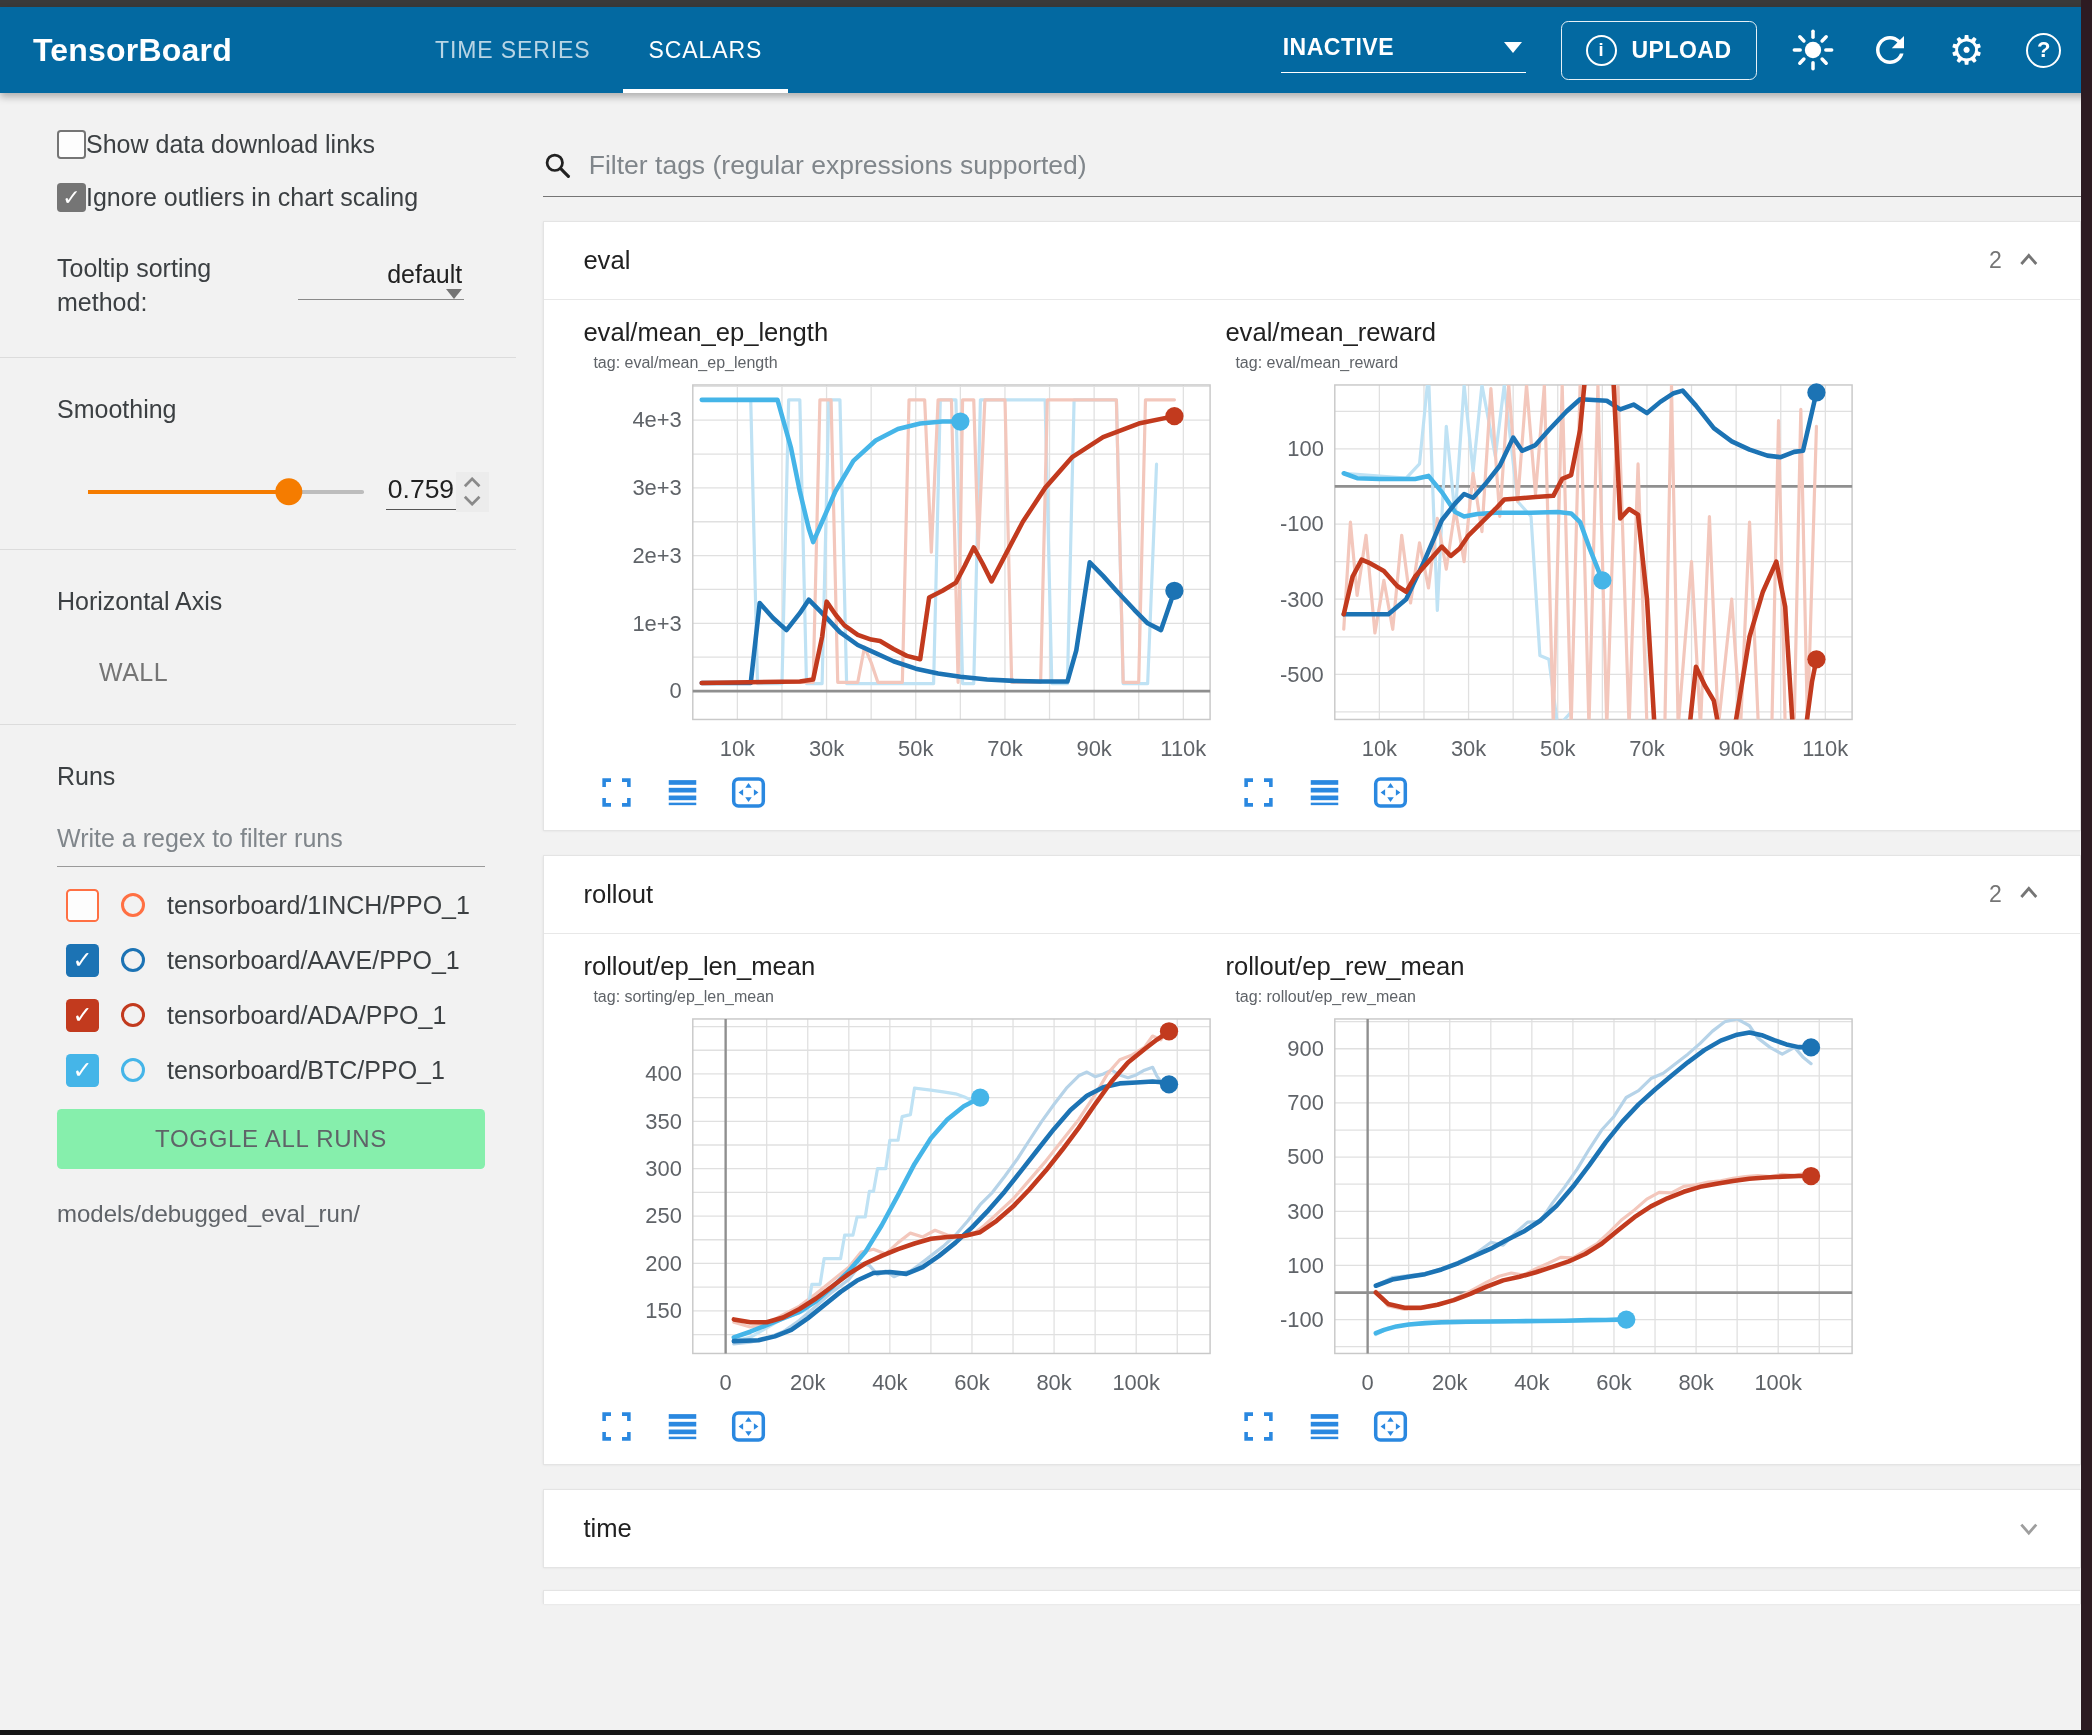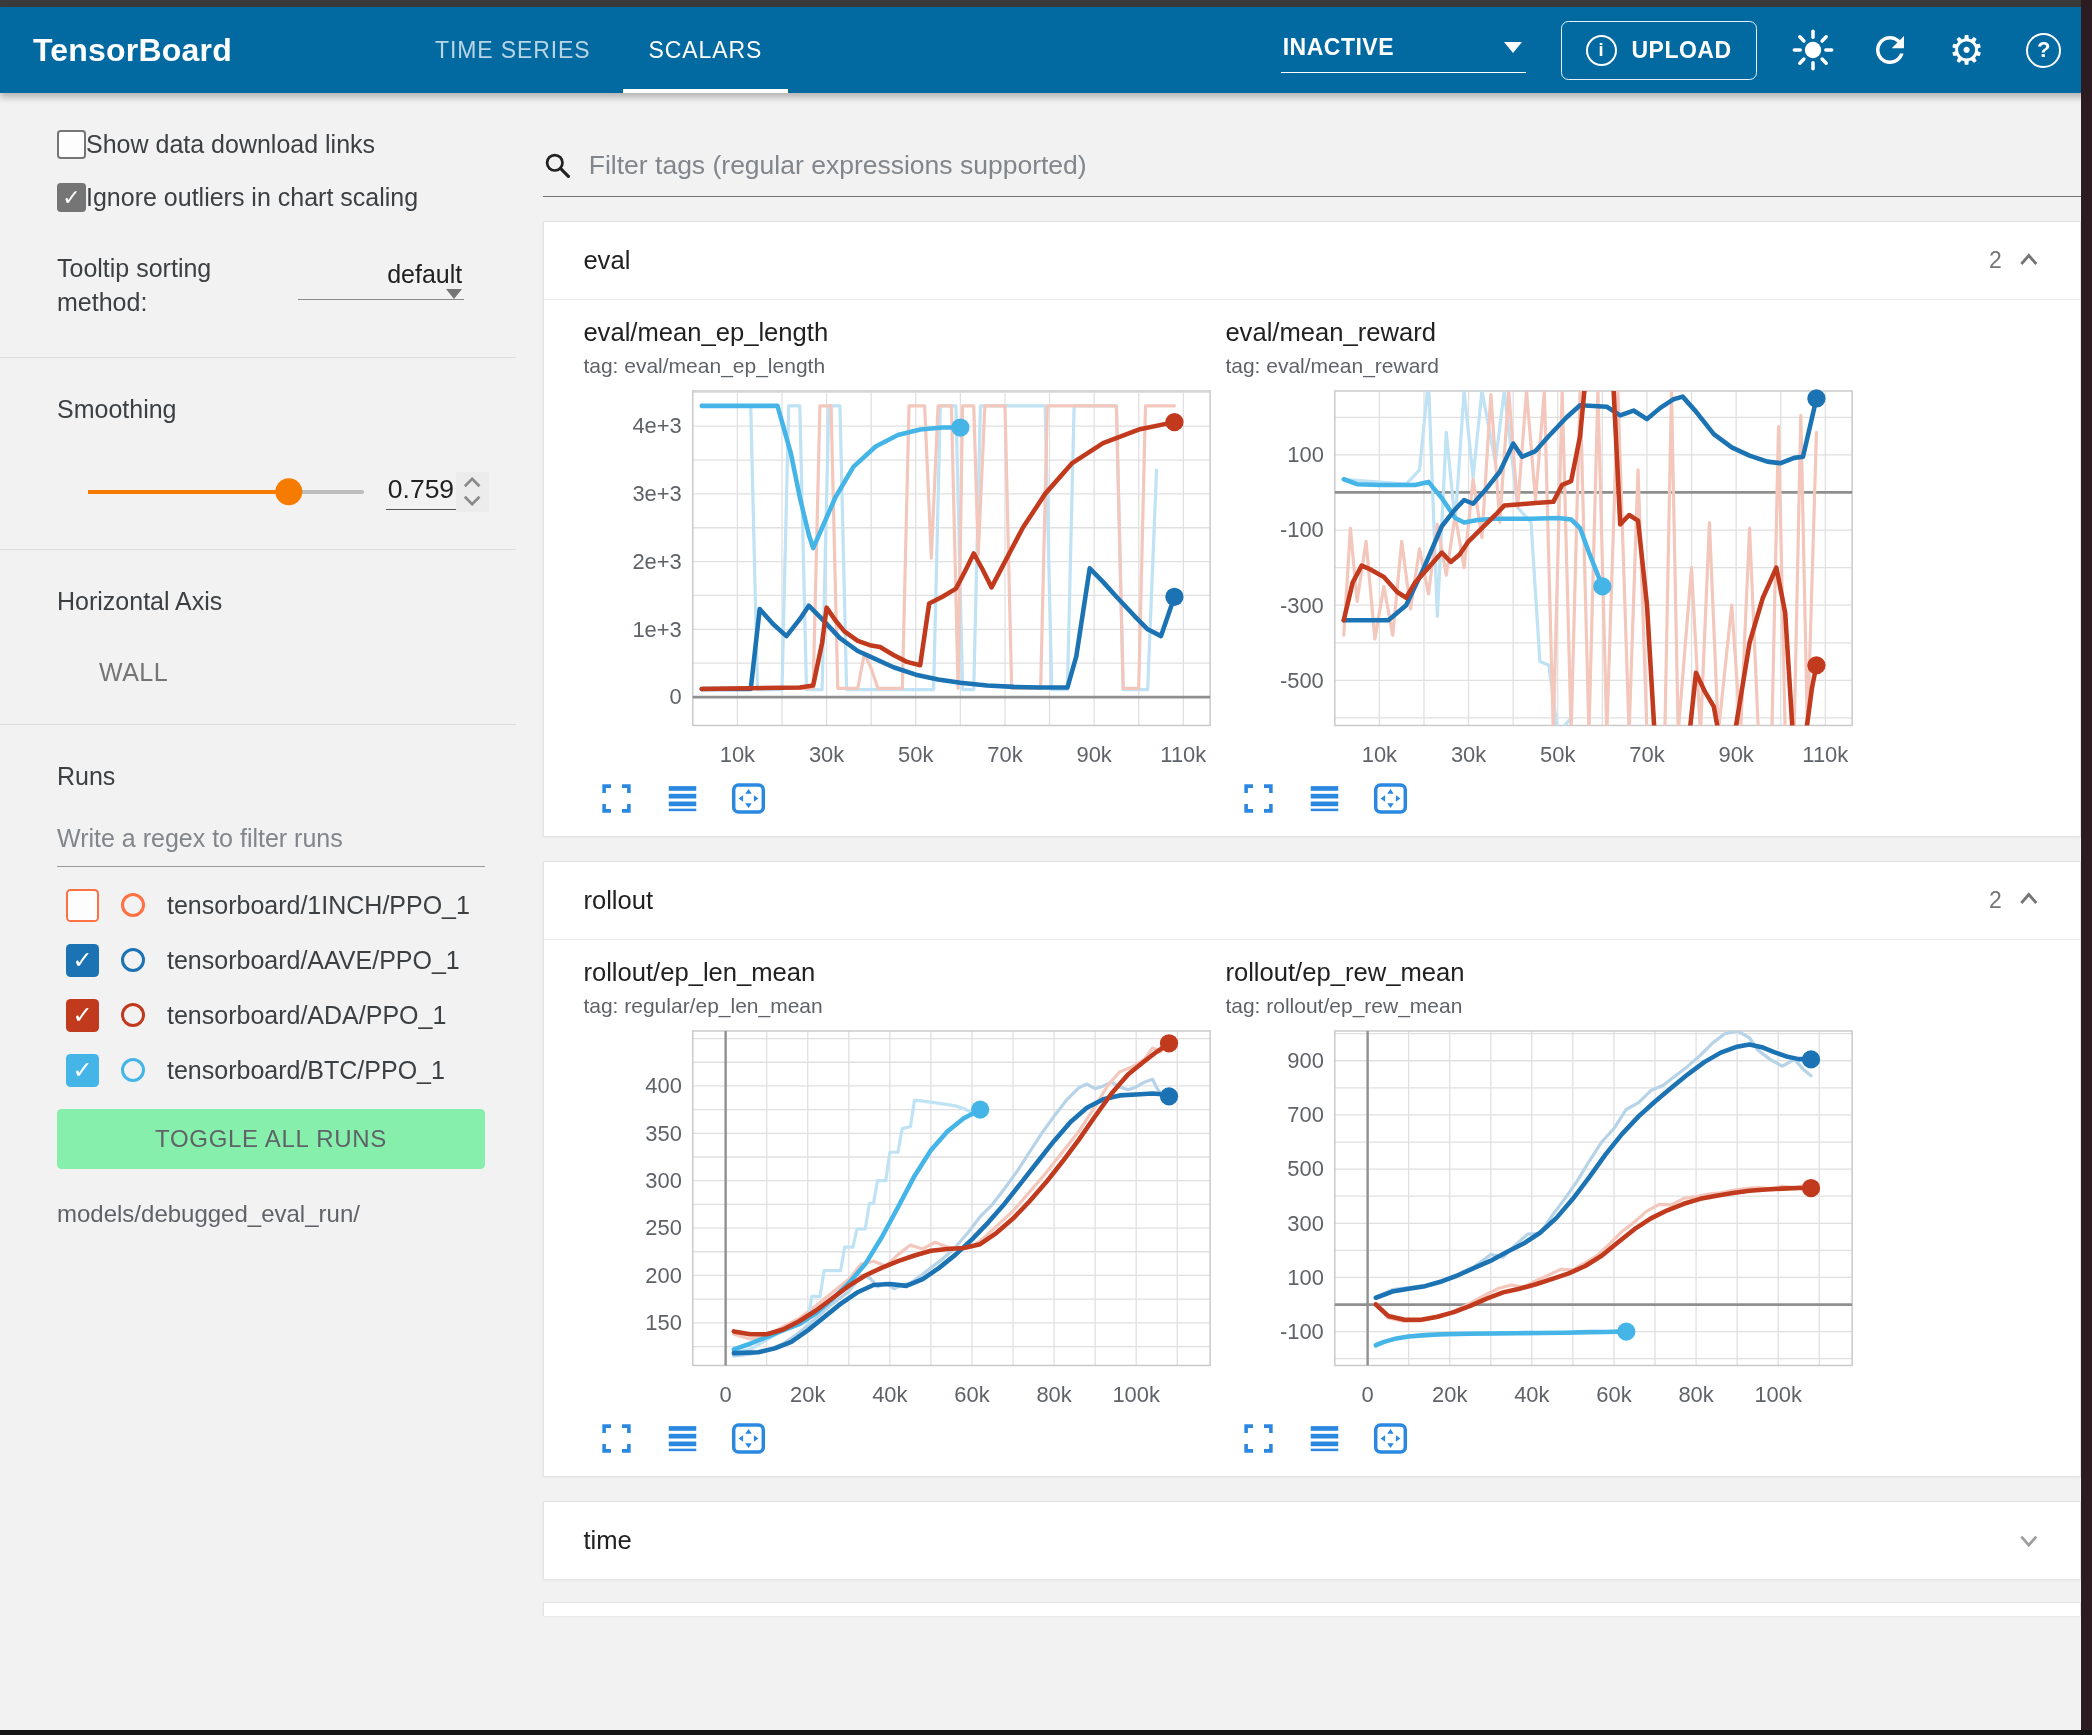--- a/index.html
+++ b/index.html
@@ -55,21 +55,21 @@
   .filter-row { display:flex; align-items:center; gap:16.4px; margin-top:57px; border-bottom:1.8px solid #757575; padding-bottom:14.6px; }
   .filter-placeholder { font-size:26.5px; color:#80868b; }
   .card { background:#fff; border:0.9px solid #e4e4e4; box-shadow:0 0.9px 2.7px rgba(0,0,0,.08); margin-top:24px; }
   .card-header { display:flex; padding:24px 38px 24px 39px; }
   .card-title { font-size:25.6px; color:#212121; }
   .card-count { margin-left:auto; display:flex; align-items:center; gap:14.6px; color:#757575; font-size:23px; cursor:pointer; }
   .card-divider { height:0.9px; background:#e8e8e8; }
   .charts-row { display:flex; padding:18.3px 0 3.7px 39px; }
   .chart-block { width:642px; }
   .chart-title { font-size:25.6px; color:#212121; }
-  .chart-tag { font-size:21px; color:#5f6368; margin-top:7.3px; }
+  .chart-tag { font-size:16px; color:#5f6368; margin-top:7.3px;margin-left:10px; }
   .plot-wrap svg.plot { width:640px; height:393px; margin-top:1.8px; display:block; }
   .chart-icons { display:flex; gap:29px; padding:7.3px 0 14.6px 14.6px; }
   .chart-icons .icon-btn { width:37px; height:37px; color:#2a88e0; }
   .sliver { height:14.6px; margin-top:22px; border-bottom:none; }
 
   .right-strip { position:absolute; right:0; top:0; bottom:0; width:11px; background:#2d1b22; z-index:8; }
   .bottom-bar { position:absolute; left:0; right:0; bottom:0; height:5.5px; background:#151515; z-index:9; }
   .tick-label { font-size:24px; fill:#5f6368; }
 </style>
 </head>
@@ -386,21 +386,21 @@
           <span>2</span>
           <svg width="25.6" height="25.6" viewBox="0 0 24 24">
               <polyline points="5,15 12,7 19,15" fill="none" stroke="#757575" stroke-width="2.6"></polyline>
             </svg>
         </div>
       </div>
       <div class="card-divider"></div>
       <div class="charts-row">
         <div class="chart-block">
           <div class="chart-title">rollout/ep_len_mean</div>
-          <div class="chart-tag">tag: regular/ep_len_mean</div>
+          <div class="chart-tag">tag: sorting/ep_len_mean</div>
           <div class="plot-wrap">
               <svg class="plot" viewBox="0 0 700 430">
                 <defs>
                   <clipPath id="clip2">
                     <rect x="120" y="12" width="566" height="366"></rect>
                   </clipPath>
                 </defs>
                 <rect x="120" y="12" width="566" height="366" fill="#fff" stroke="none"></rect>
                 <line x1="120" y1="357.2634560906516" x2="686" y2="357.2634560906516" stroke="#e0e0e0" stroke-width="1.4"></line>
                 <line x1="120" y1="331.34277620396597" x2="686" y2="331.34277620396597" stroke="#e0e0e0" stroke-width="1.4"></line>

